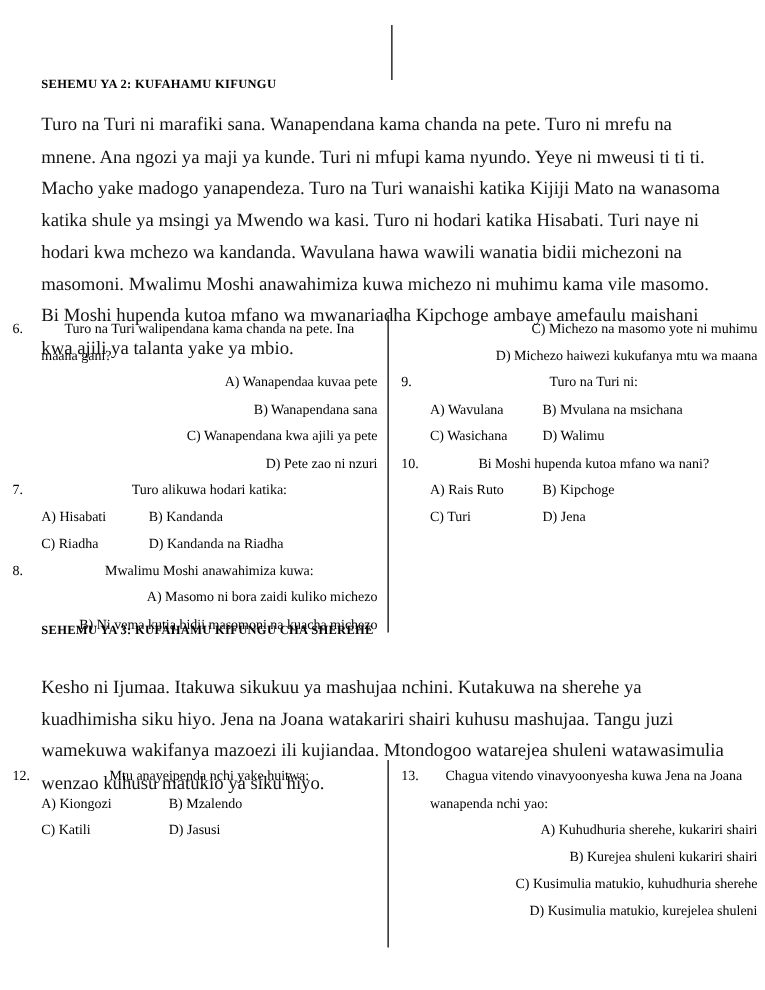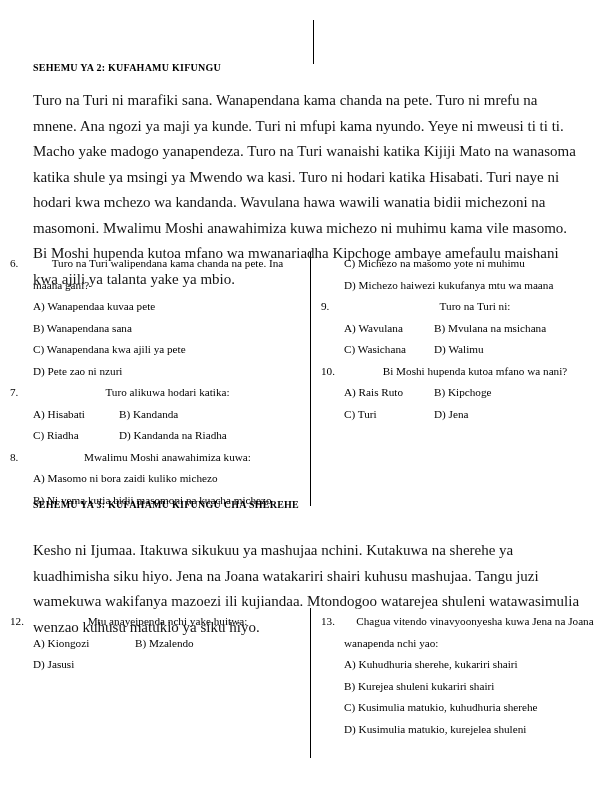--- a/index.html
+++ b/index.html
@@ -84,20 +84,21 @@
   }
 
   .opt-row {
     display: flex;
     line-height: 21.5px;
     padding-left: 23px;
   }
   .opt-single {
     line-height: 21.5px;
     padding-left: 23px;
+    text-align: right;
   }
   .opt-a  { flex: 0 0 86px; }
   .opt-b  { flex: 1 1 auto; }
 
   
   #q-col-right-a .opt-a { flex: 0 0 90px; }
   #q-col-left-b  .opt-a { flex: 0 0 102px; }
 </style>
 </head>
 <body>
@@ -205,20 +206,21 @@
     <div class="qitem">
       <div class="qline">
         <span class="qnum">12.</span>
         <span class="qtext">Mtu anayeipenda nchi yake huitwa:</span>
       </div>
       <div class="opt-row">
         <span class="opt-a">A) Kiongozi</span>
         <span class="opt-b">B) Mzalendo</span>
       </div>
       <div class="opt-row">
+        <span class="opt-a">C) Katili</span>
         <span class="opt-b">D) Jasusi</span>
       </div>
     </div>
 
   </div>
 
   <div class="qcol" id="q-col-right-b">
 
     <div class="qitem">
       <div class="qline">

